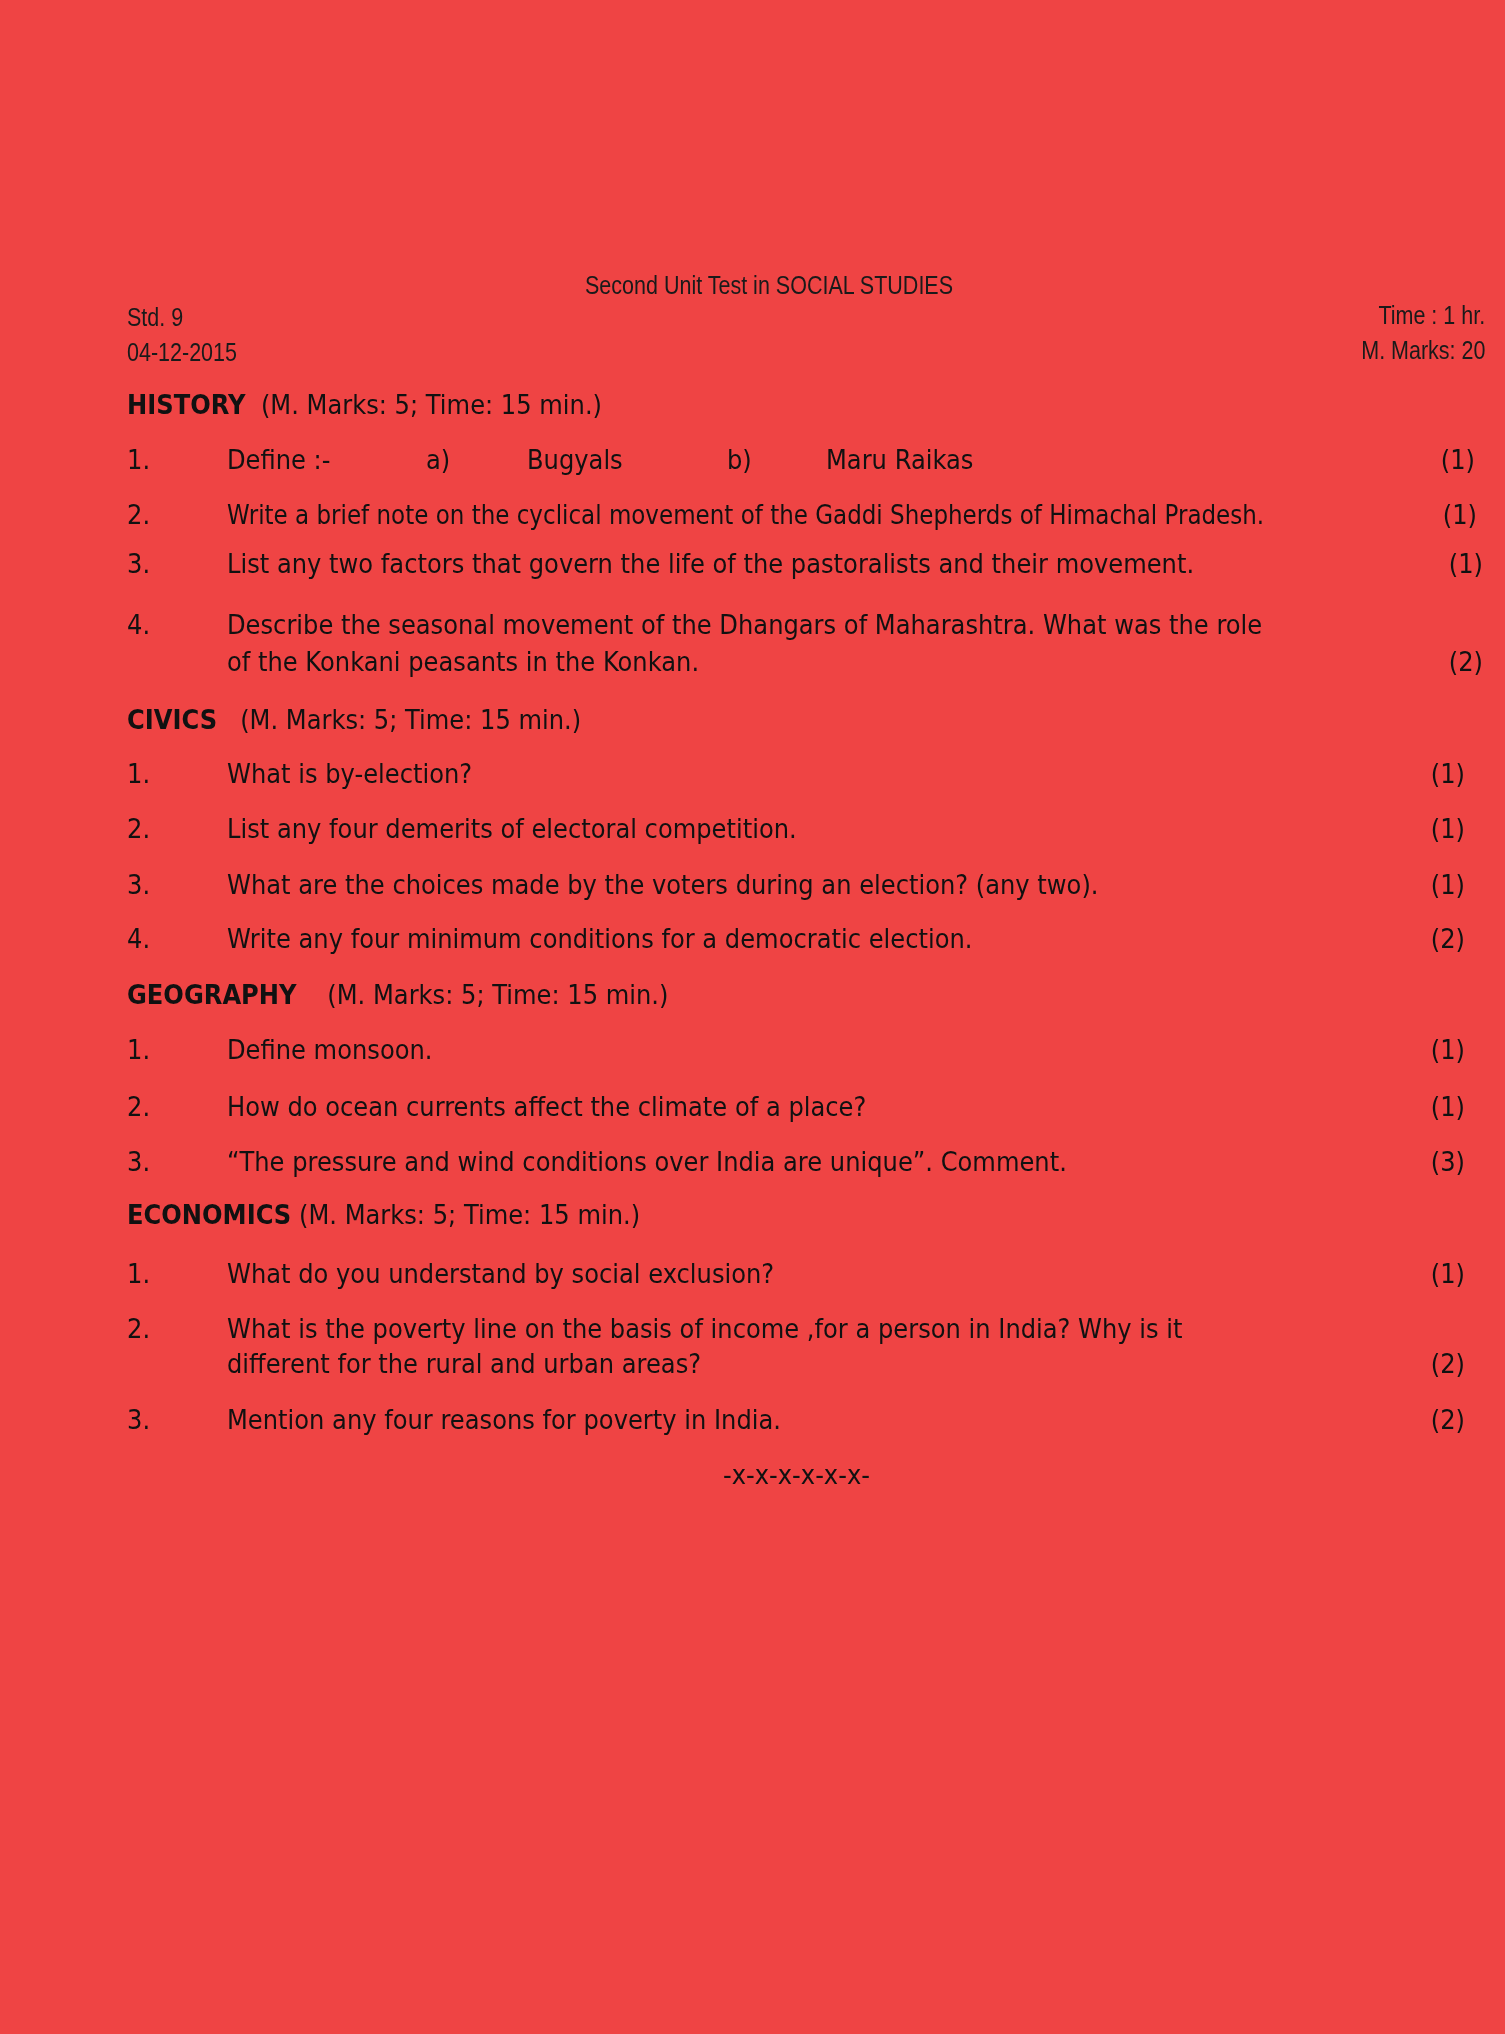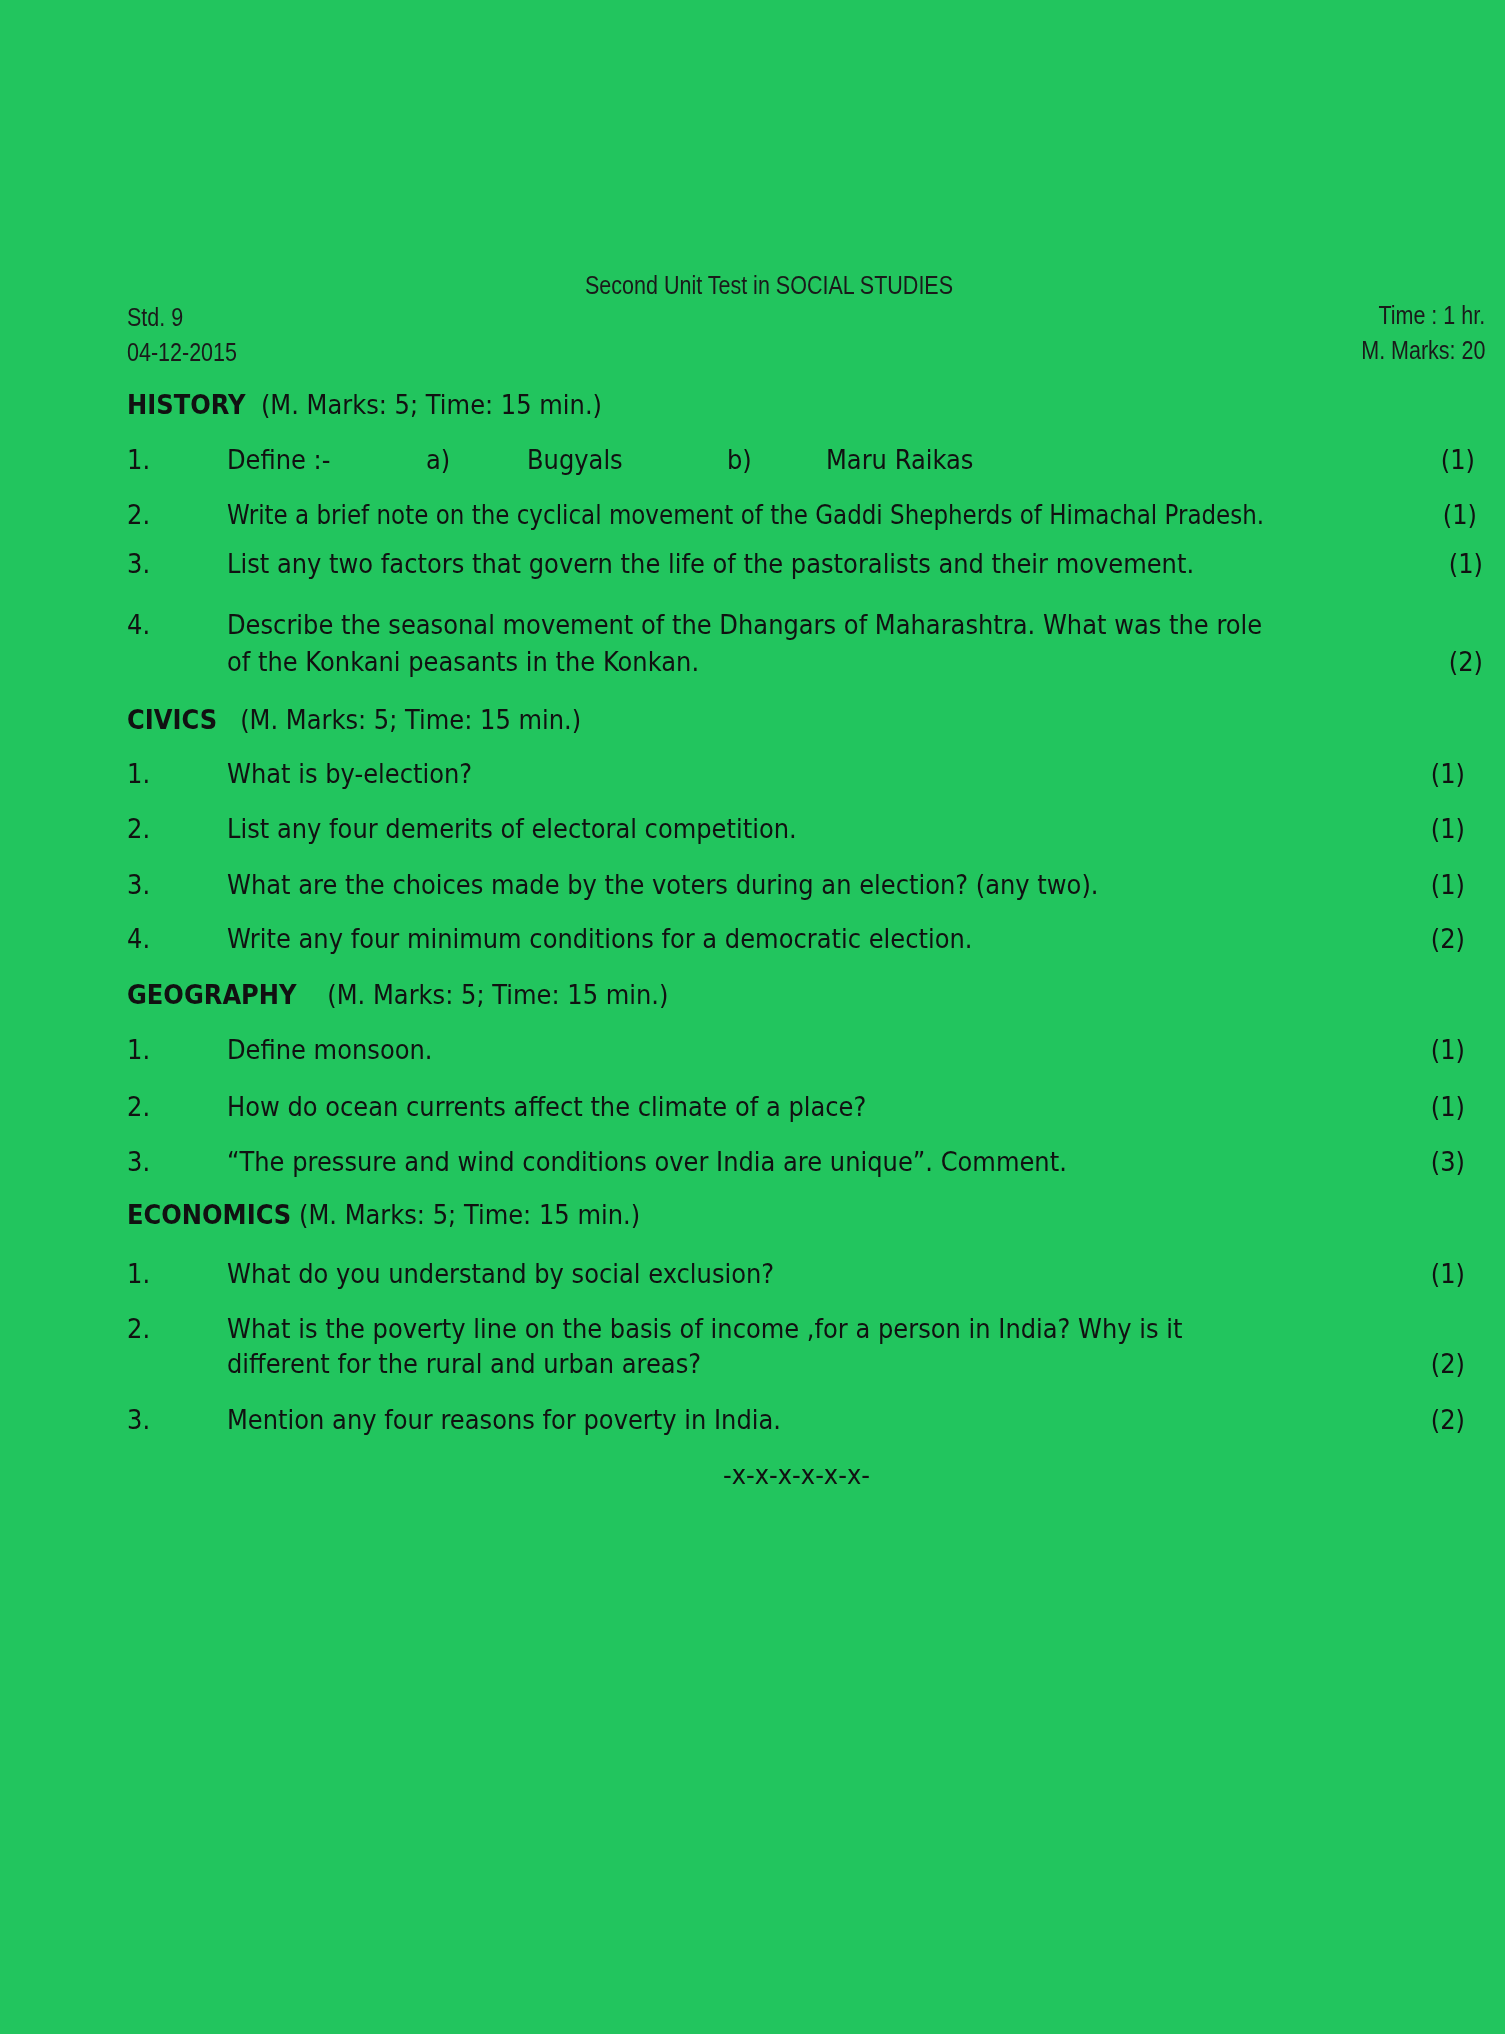--- a/index.html
+++ b/index.html
@@ -1,17 +1,17 @@
 <!DOCTYPE html>
 <html><head>
 <meta charset="utf-8">
 <style>
   html, body { margin: 0; padding: 0; background: #ffffff; }
   body { width: 1505px; height: 2034px; position: relative; overflow: hidden; color: #111111; }
-  .page { position: absolute; left: 0; top: 0; width: 1505px; height: 2034px; background: #22c55e; }
+  .page { position: absolute; left: 0; top: 0; width: 1505px; height: 2034px; background: #ef4444; }
 
   .narrow {
     position: absolute;
     font-family: "Liberation Sans", sans-serif;
     font-size: 25px;
     line-height: 30px;
     white-space: nowrap;
     color: #1a1a1a;
     transform: scaleX(0.86);
   }

